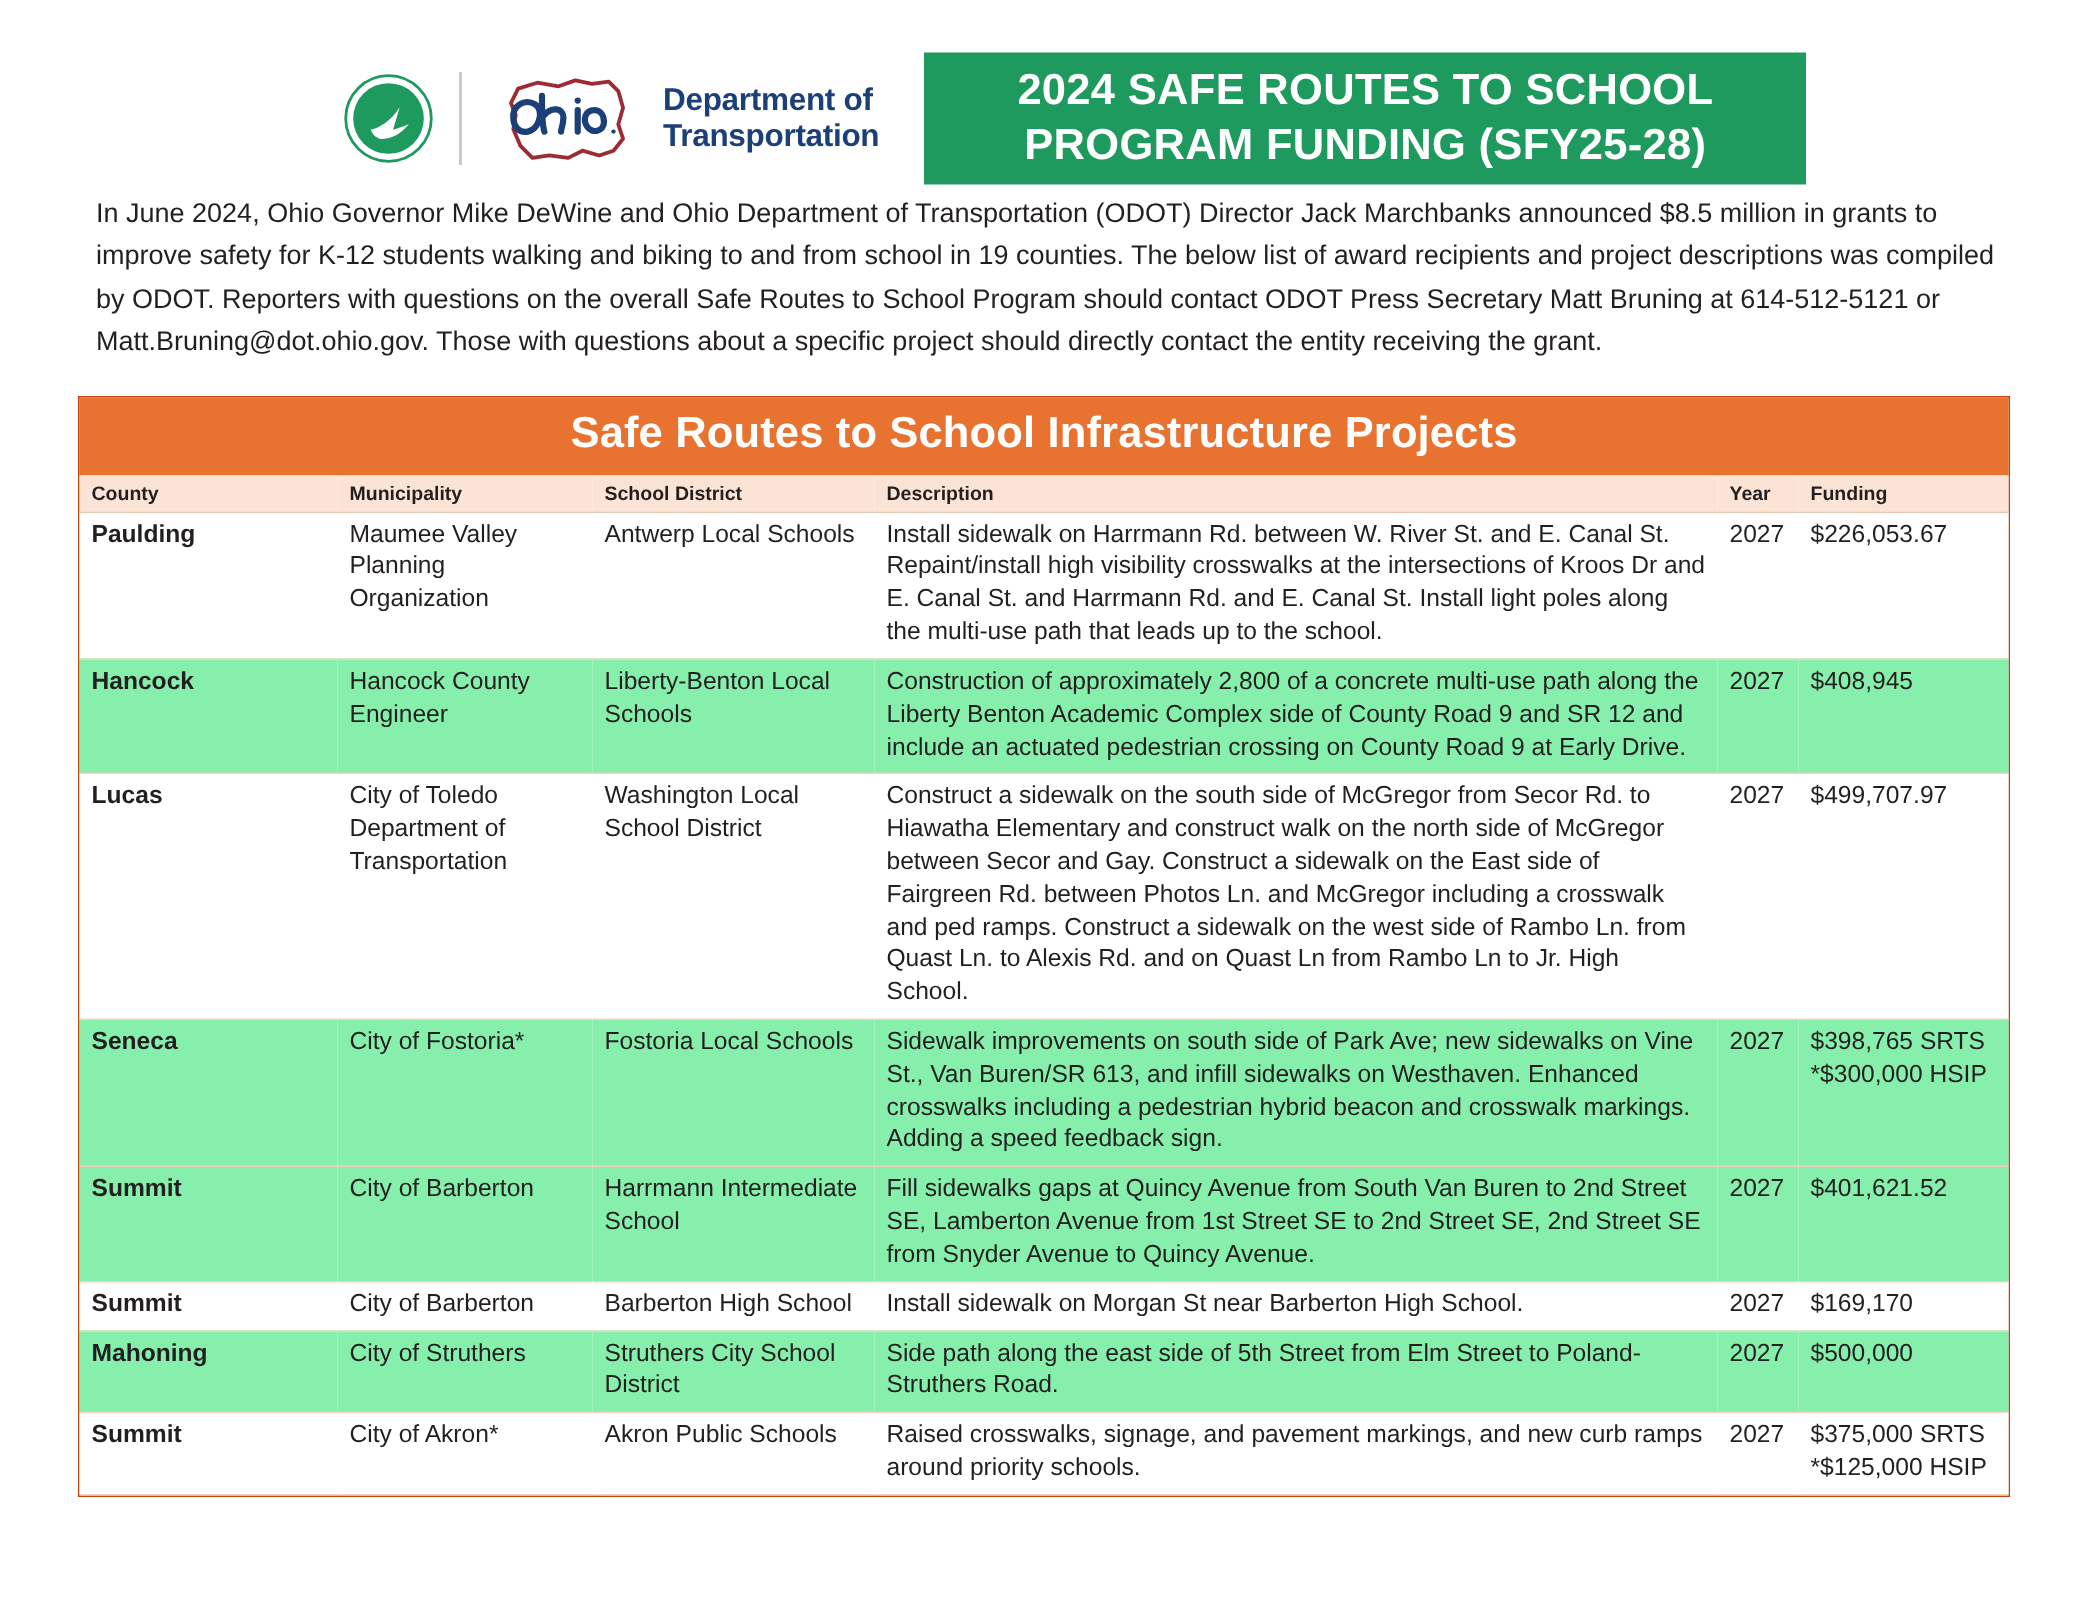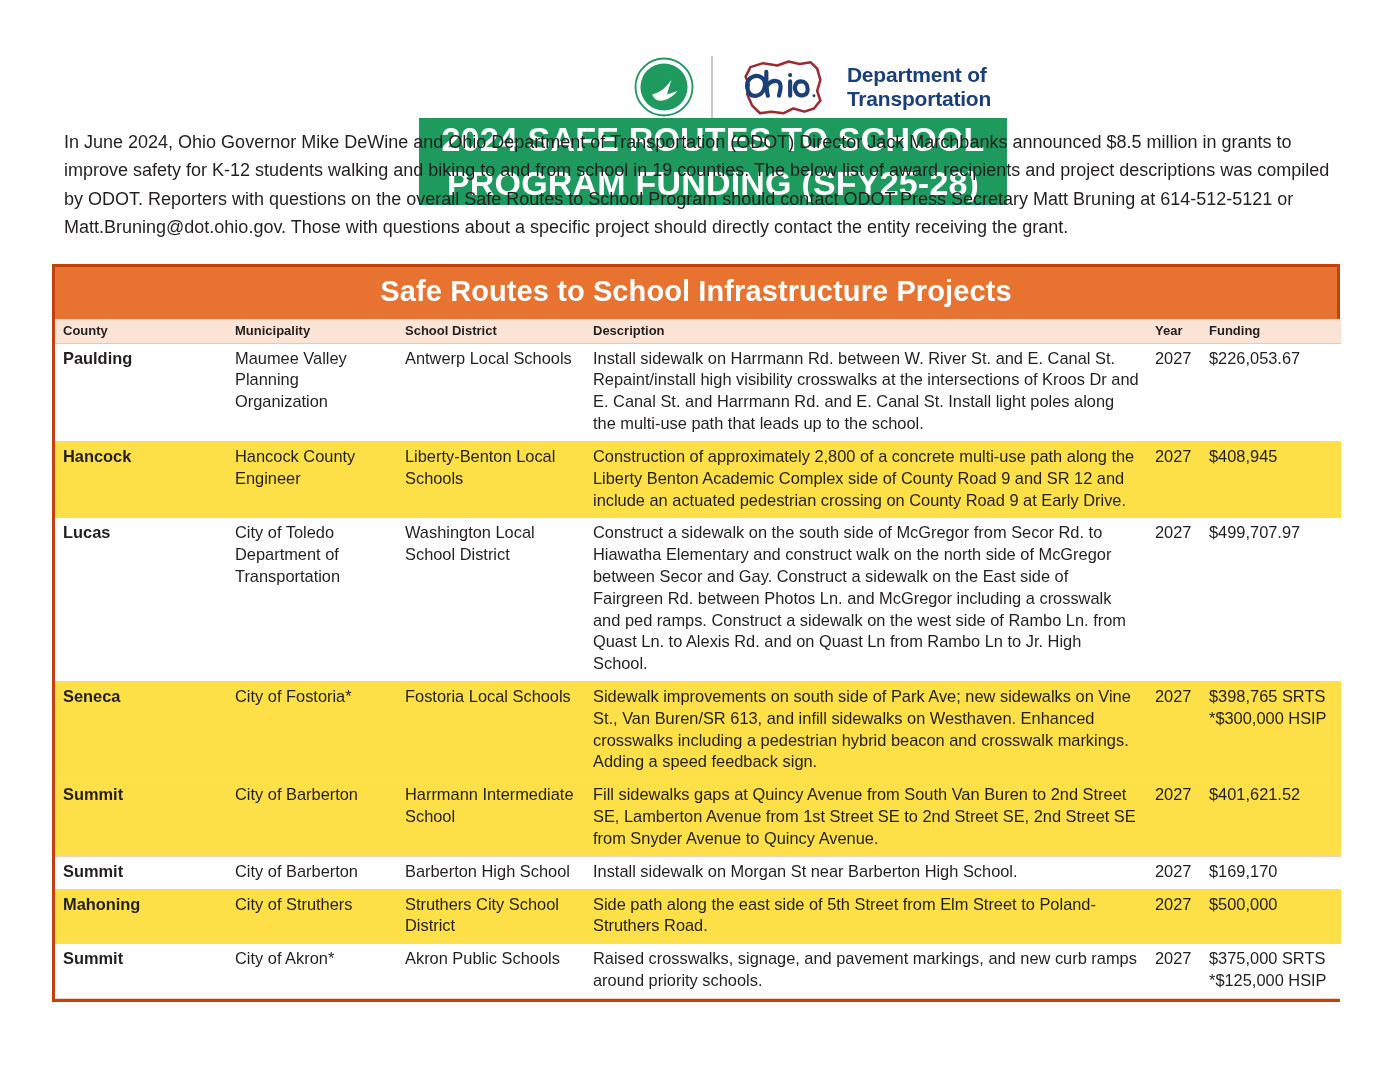--- a/index.html
+++ b/index.html
@@ -23,21 +23,20 @@
     box-sizing: border-box;
   }
 
   
   .header {
     display: flex;
     align-items: center;
     padding: 56px 0 0 0;
     height: 102px;
     box-sizing: border-box;
-    flex-direction: column;
   }
   .logo-block {
     display: flex;
     align-items: center;
     margin-left: 228px;
     height: 92px;
   }
   .odot-mark {
     width: 62px;
     height: 62px;
@@ -71,39 +70,39 @@
     color: #ffffff;
     width: 588px;
     height: 88px;
     box-sizing: border-box;
     display: flex;
     flex-direction: column;
     justify-content: center;
     align-items: center;
     text-align: center;
     font-weight: bold;
-    font-size: 34px;
+    font-size: 29px;
     line-height: 1.28;
     letter-spacing: 0.2px;
   }
   .title-banner .line { display: block; white-space: nowrap; }
 
   
   .intro {
     margin: 26px 62px 0 64px;
     font-size: 18px;
     line-height: 1.58;
     color: #231f20;
     text-align: left;
   }
 
   
   .table-wrap {
     margin: 22px 56px 0 52px;
-    border: 3px solid #c2410c;
+    border: 1px solid #c2410c;
     box-sizing: border-box;
   }
   .table-title {
     background: #e8722f;
     color: #ffffff;
     text-align: center;
     font-weight: bold;
     font-size: 29px;
     line-height: 1.1;
     padding: 9px 0 11px 0;
@@ -126,21 +125,21 @@
     vertical-align: middle;
   }
   table.grants tbody td {
     padding: 4px 8px 6px 8px;
     vertical-align: top;
     line-height: 1.33;
     border-bottom: 1px solid #f0d2c2;
     margin-top: 35px;
   }
   table.grants tbody tr.shade td {
-    background: #fde047;
+    background: #86efac;
   }
   table.grants tbody tr.plain td {
     background: #ffffff;
   }
   td.c-county { font-weight: bold; }
   td.c-year, td.c-funding { vertical-align: middle; }
 
   
   col.w-county   { width: 172px; }
   col.w-muni     { width: 170px; }

